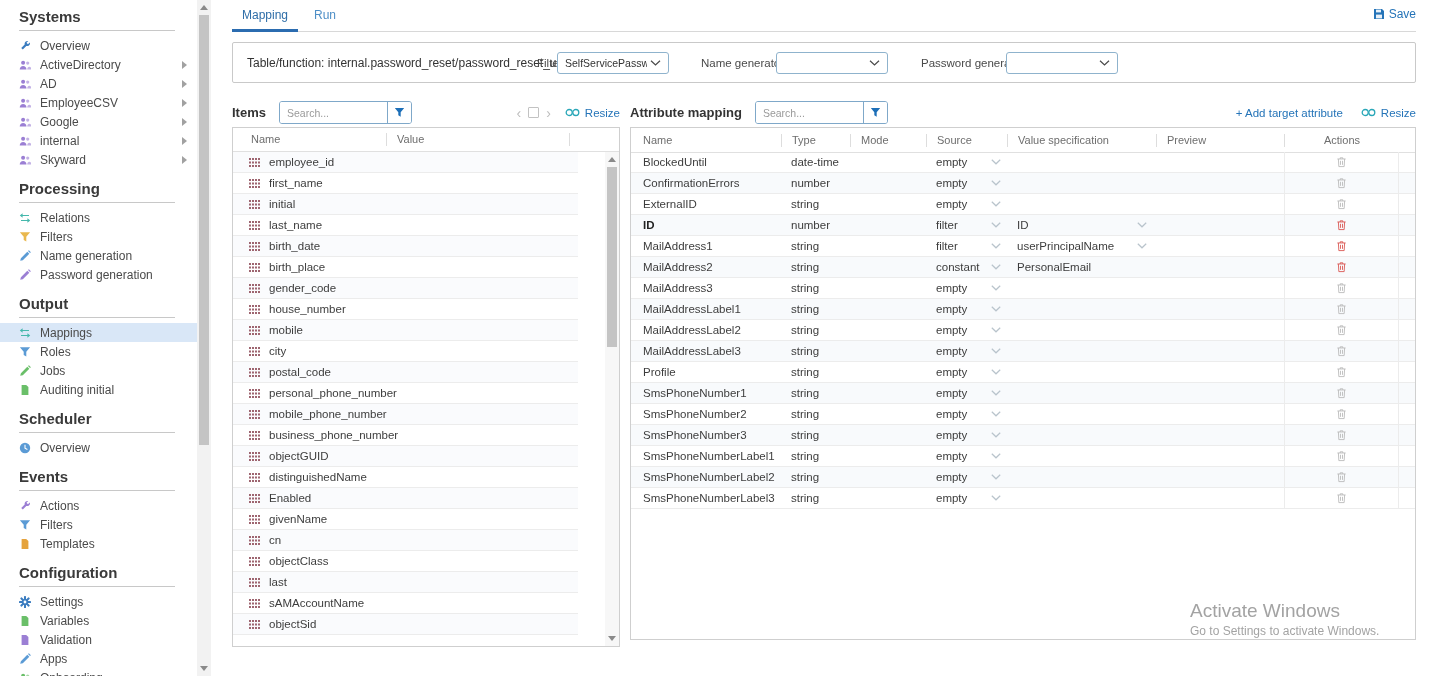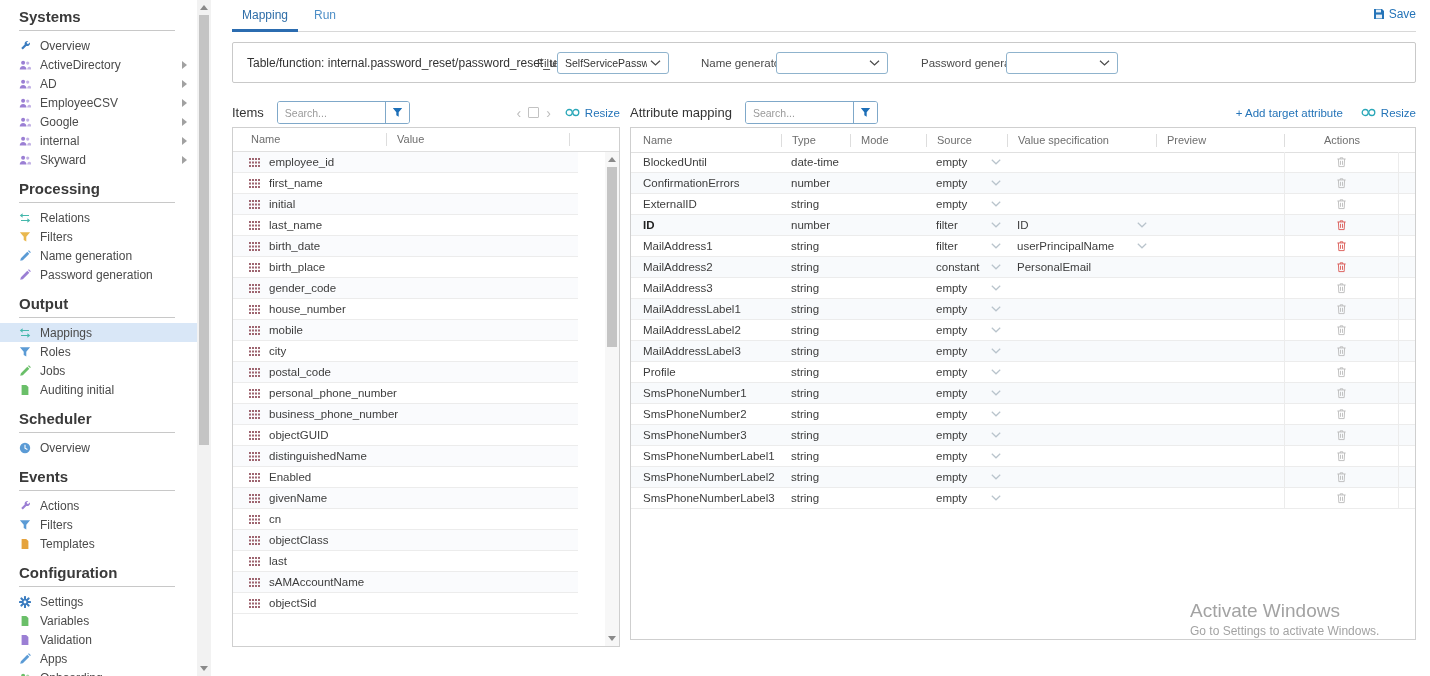--- a/index.html
+++ b/index.html
@@ -34,21 +34,21 @@
   
   .fnbar{position:relative;margin-top:10px;height:39px;border:1px solid #c9c9c9;border-radius:2px}
   .fn-text{position:absolute;left:14px;top:50%;transform:translateY(-50%);font-size:12px;color:#333;white-space:nowrap}
   .fn-label{position:absolute;top:50%;transform:translateY(-50%);font-size:11.5px;color:#4a4a4a;white-space:nowrap}
   .dd{position:absolute;top:50%;transform:translateY(-50%);height:22px;border:1px solid #8fb3cd;border-radius:3px;
       background:#fff;display:flex;align-items:center;justify-content:space-between;padding:0 7px;box-sizing:border-box;cursor:pointer}
   .dd-val{font-size:10.5px;color:#333;white-space:nowrap;overflow:hidden;max-width:82px}
   
   .panels{display:flex;margin-top:15px}
   .phead{height:29px;display:flex;align-items:center}
-  .ptitle{font-size:13px;font-weight:400;color:#333;margin:0;white-space:nowrap}
+  .ptitle{font-size:13px;font-weight:700;color:#333;margin:0;white-space:nowrap}
   .searchbox{display:flex;height:21px;border:1px solid #7fa8c9;border-radius:3px;overflow:hidden;margin-left:13px;background:#fff;flex:none}
   .searchbox input{border:0;outline:0;width:93px;padding:0 7px;font-size:10.5px;font-family:inherit;color:#333}
   .searchbox input::placeholder{color:#9a9a9a}
   .search-btn{width:24px;border:0;border-left:1px solid #7fa8c9;background:#fff;display:flex;align-items:center;justify-content:center;cursor:pointer;padding:0}
   .phead-right{margin-left:auto;display:flex;align-items:center;gap:14px}
   .pager{display:flex;align-items:center;gap:7px;color:#bdbdbd}
   .pg-chev{font-size:14px;line-height:1;cursor:pointer}
   .pg-box{width:9px;height:9px;border:1px solid #c2c2c2;border-radius:1px;cursor:pointer}
   .linkbtn{display:flex;align-items:center;gap:5px;border:0;background:none;color:#2574b8;font-size:11.5px;font-family:inherit;cursor:pointer;padding:0;white-space:nowrap}
   .resize-ic{color:#2aa7b8;display:inline-flex}
@@ -725,20 +725,39 @@
                   <rect x="0" y="3.5" width="2" height="2" fill="currentColor" opacity=".85"></rect>
                   <rect x="3" y="3.5" width="2" height="2" fill="currentColor" opacity=".85"></rect>
                   <rect x="6" y="3.5" width="2" height="2" fill="currentColor" opacity=".85"></rect>
                   <rect x="9" y="3.5" width="2" height="2" fill="currentColor" opacity=".85"></rect>
                   <rect x="0" y="7" width="2" height="2" fill="currentColor" opacity=".85"></rect>
                   <rect x="3" y="7" width="2" height="2" fill="currentColor" opacity=".85"></rect>
                   <rect x="6" y="7" width="2" height="2" fill="currentColor" opacity=".85"></rect>
                   <rect x="9" y="7" width="2" height="2" fill="currentColor" opacity=".85"></rect>
                 </svg>
               </span>
+              <span class="lbl">mobile_phone_number</span>
+            </div>
+            <div class="irow">
+              <span class="handle" style="color:#8d4a57">
+                <svg width="11" height="9" viewBox="0 0 11 9">
+                  <rect x="0" y="0" width="2" height="2" fill="currentColor" opacity=".85"></rect>
+                  <rect x="3" y="0" width="2" height="2" fill="currentColor" opacity=".85"></rect>
+                  <rect x="6" y="0" width="2" height="2" fill="currentColor" opacity=".85"></rect>
+                  <rect x="9" y="0" width="2" height="2" fill="currentColor" opacity=".85"></rect>
+                  <rect x="0" y="3.5" width="2" height="2" fill="currentColor" opacity=".85"></rect>
+                  <rect x="3" y="3.5" width="2" height="2" fill="currentColor" opacity=".85"></rect>
+                  <rect x="6" y="3.5" width="2" height="2" fill="currentColor" opacity=".85"></rect>
+                  <rect x="9" y="3.5" width="2" height="2" fill="currentColor" opacity=".85"></rect>
+                  <rect x="0" y="7" width="2" height="2" fill="currentColor" opacity=".85"></rect>
+                  <rect x="3" y="7" width="2" height="2" fill="currentColor" opacity=".85"></rect>
+                  <rect x="6" y="7" width="2" height="2" fill="currentColor" opacity=".85"></rect>
+                  <rect x="9" y="7" width="2" height="2" fill="currentColor" opacity=".85"></rect>
+                </svg>
+              </span>
               <span class="lbl">business_phone_number</span>
             </div>
             <div class="irow">
               <span class="handle" style="color:#8d4a57">
                 <svg width="11" height="9" viewBox="0 0 11 9">
                   <rect x="0" y="0" width="2" height="2" fill="currentColor" opacity=".85"></rect>
                   <rect x="3" y="0" width="2" height="2" fill="currentColor" opacity=".85"></rect>
                   <rect x="6" y="0" width="2" height="2" fill="currentColor" opacity=".85"></rect>
                   <rect x="9" y="0" width="2" height="2" fill="currentColor" opacity=".85"></rect>
                   <rect x="0" y="3.5" width="2" height="2" fill="currentColor" opacity=".85"></rect>

